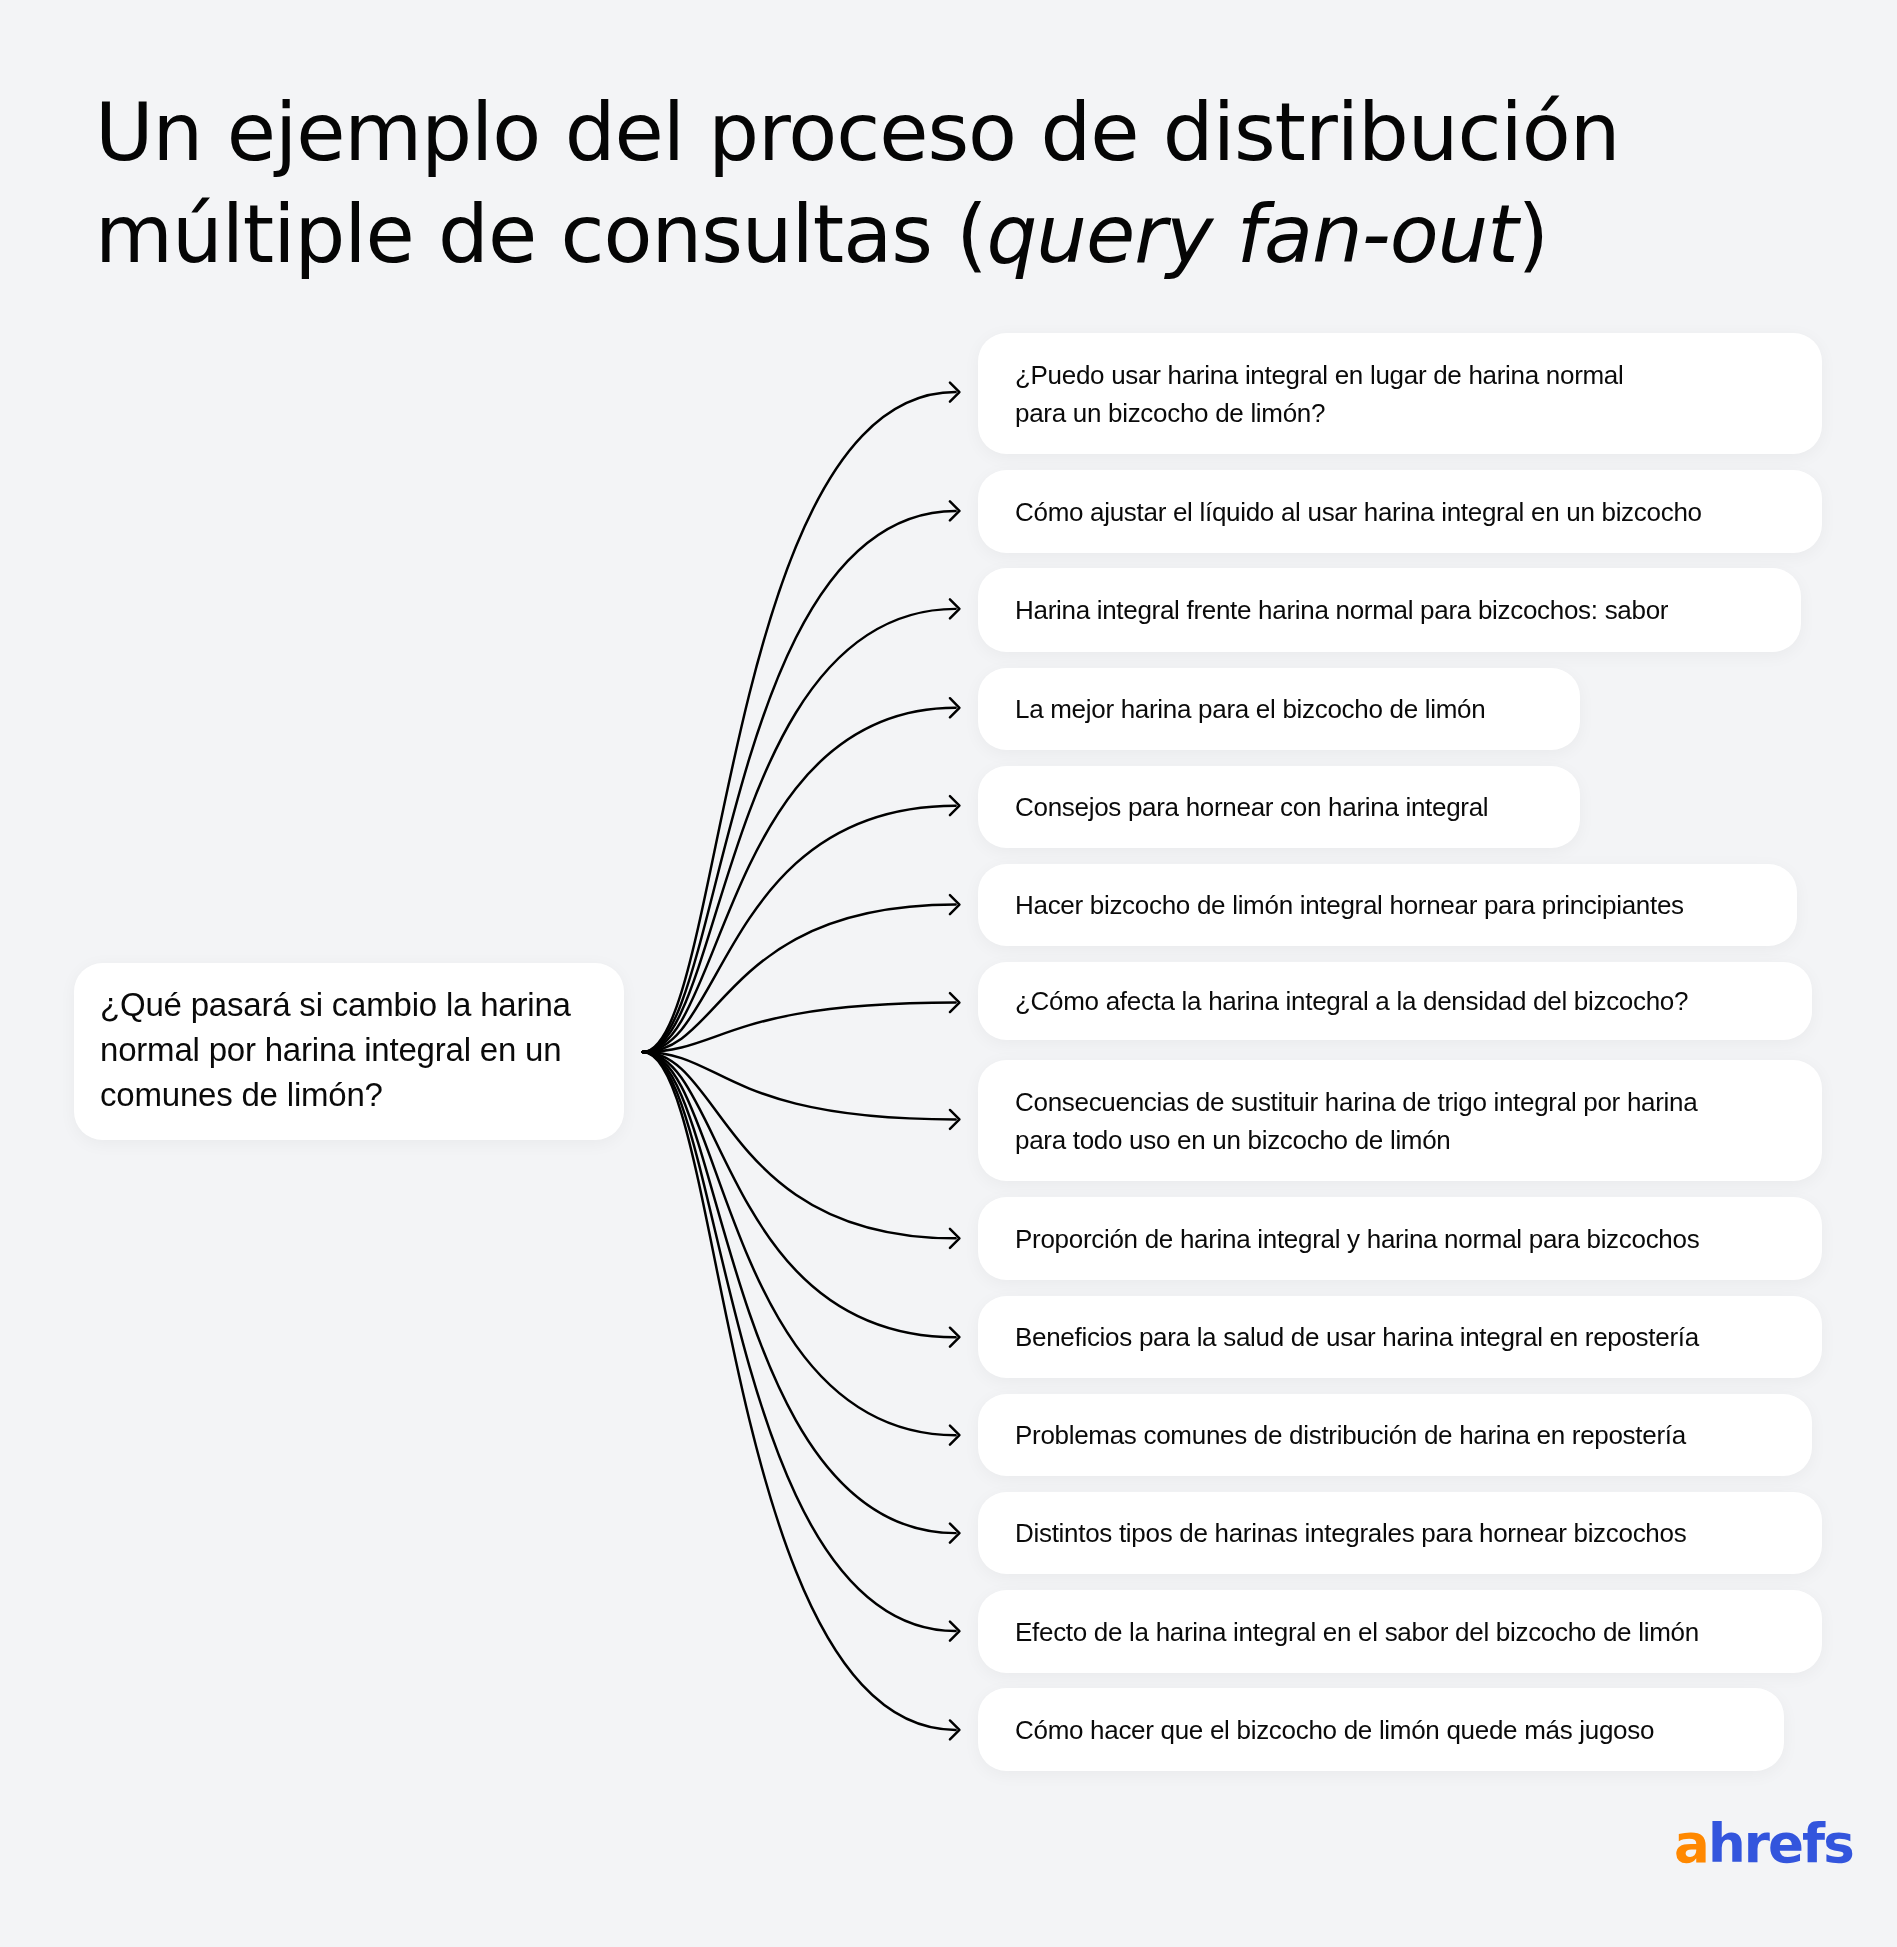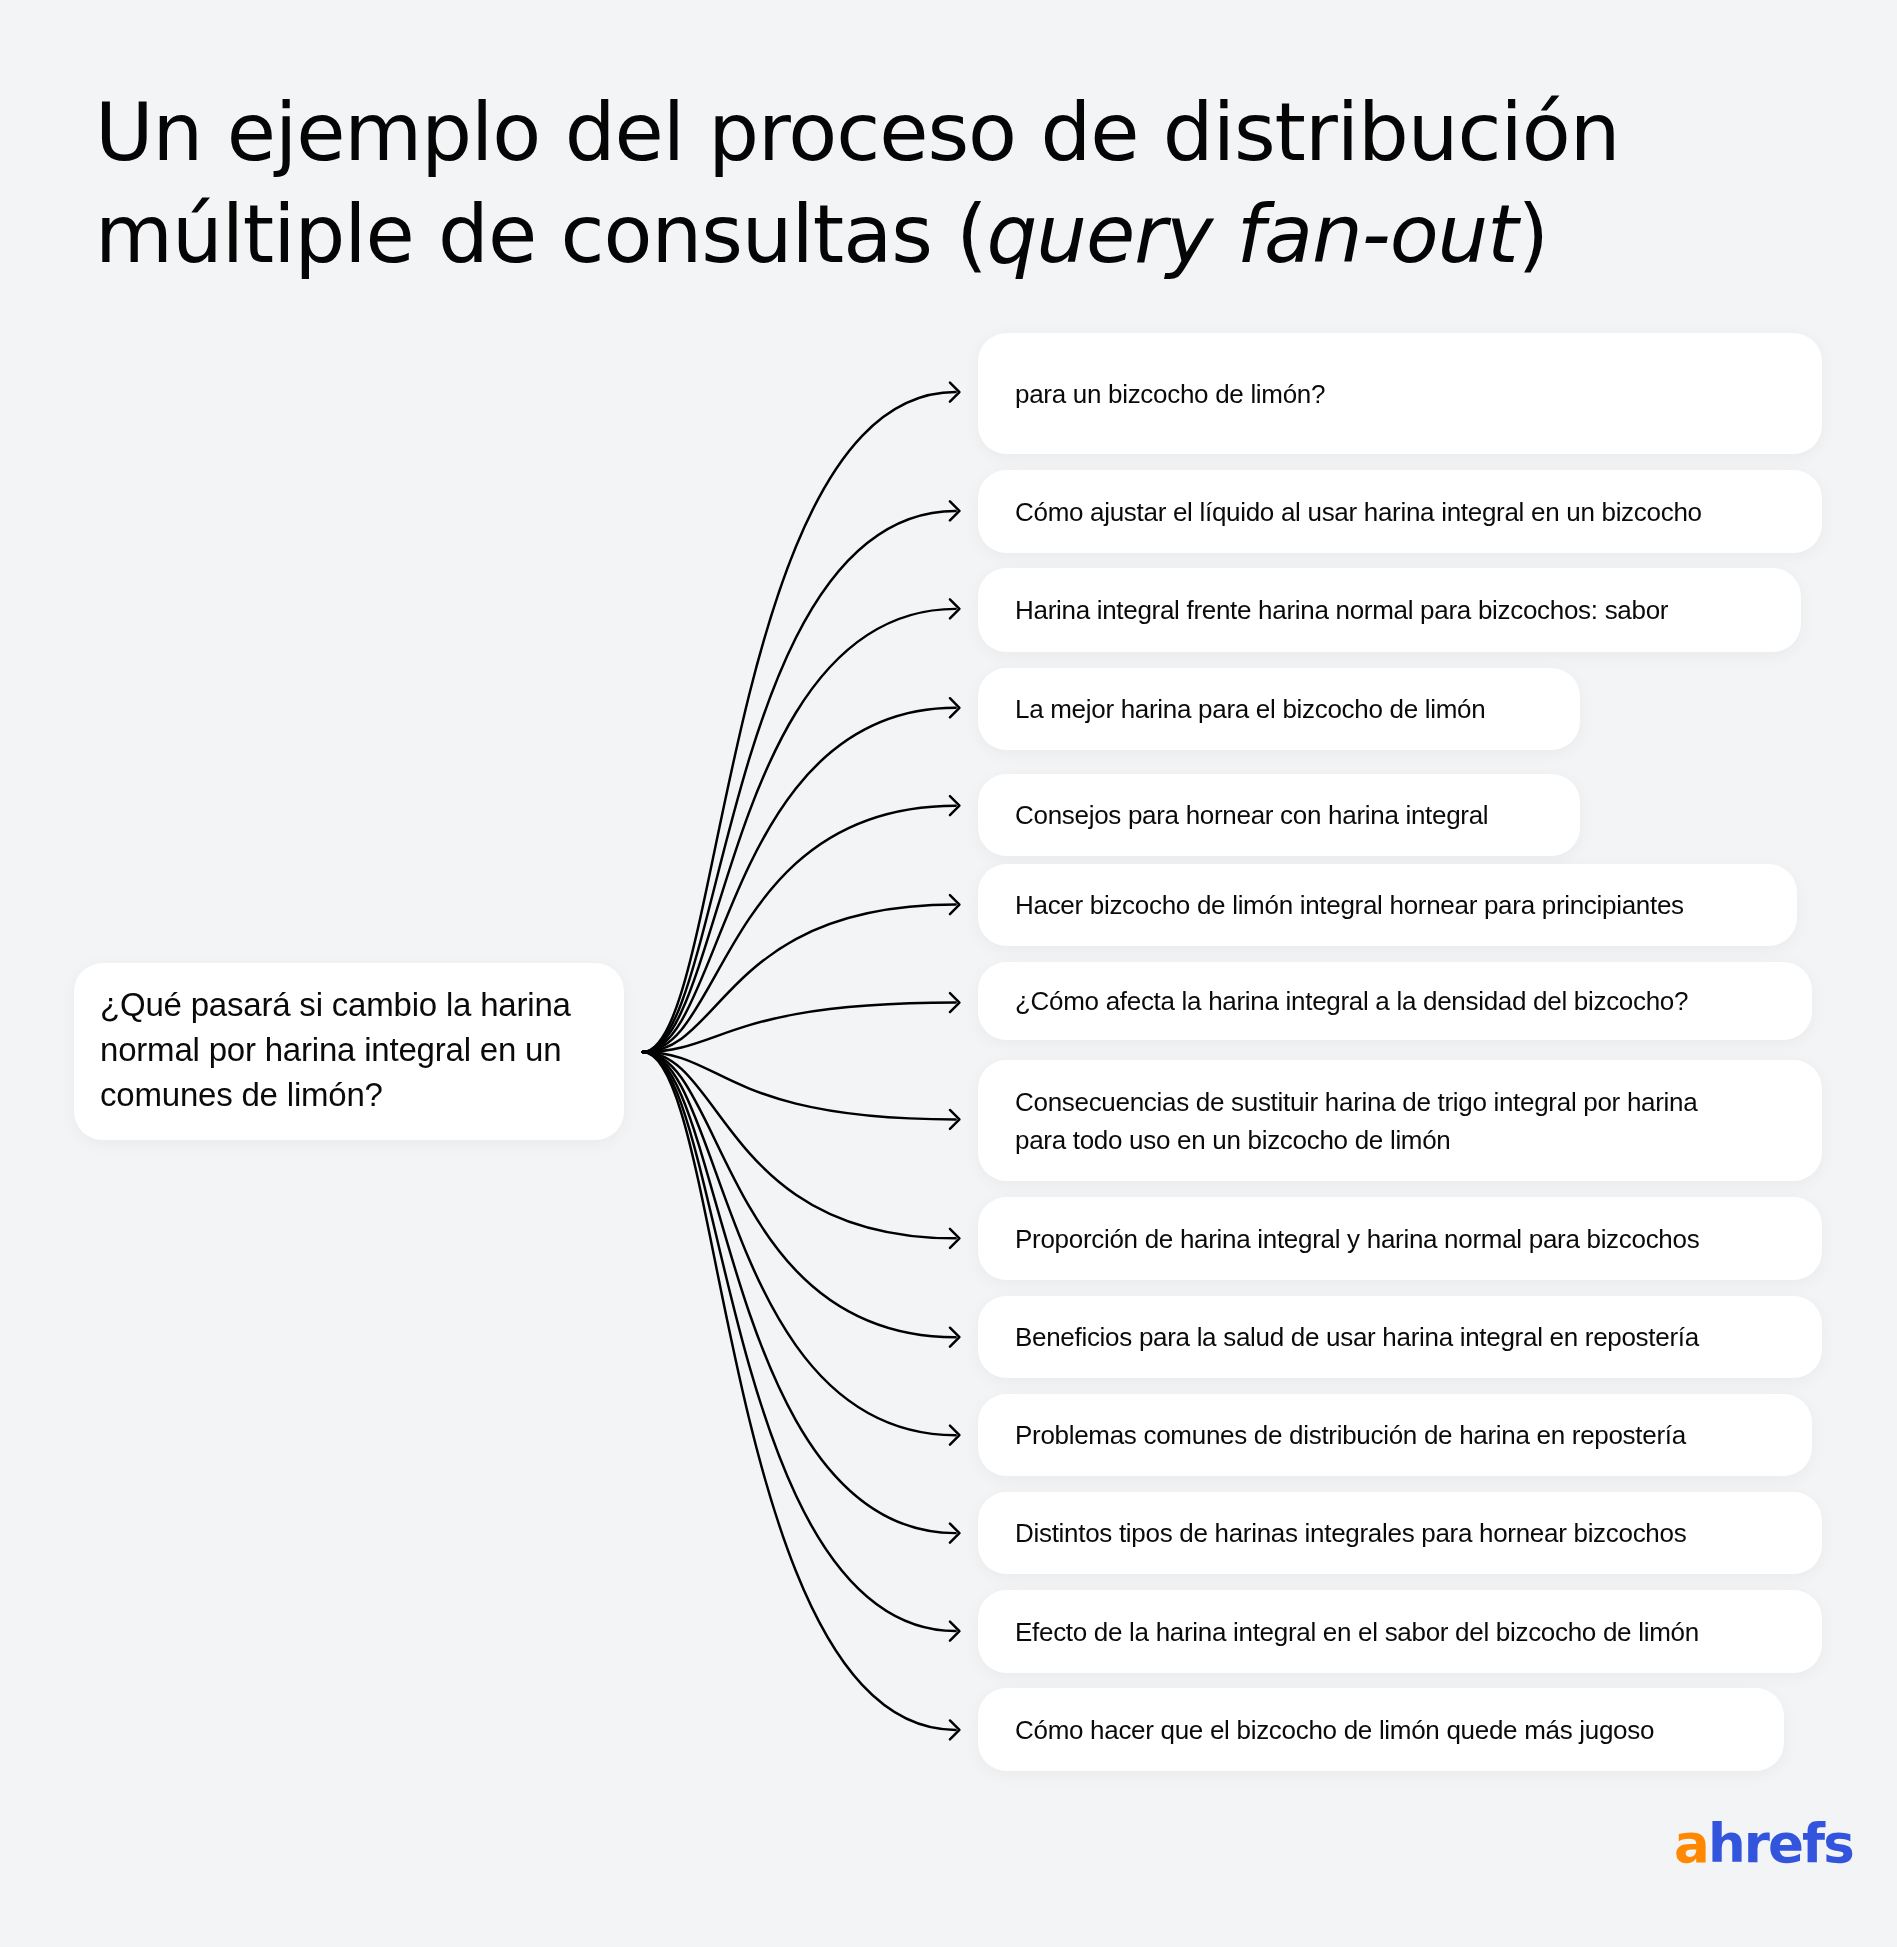--- a/index.html
+++ b/index.html
@@ -127,32 +127,33 @@
   </svg>
 
 <div class="main-box">
   <span class="ln">¿Qué pasará si cambio la harina</span>
   <span class="ln">normal por harina integral en un</span>
   <span class="ln">comunes de limón?</span>
 </div>
 
 <div id="items">
     <div class="item" style="top: 333px; height: 121px; width: 844px;">
+      <span class="ln">¿Puedo usar harina integral en lugar de harina normal</span>
       <span class="ln">para un bizcocho de limón?</span>
     </div>
     <div class="item" style="top: 470px; height: 83px; width: 844px;">
       <span class="ln">Cómo ajustar el líquido al usar harina integral en un bizcocho</span>
     </div>
     <div class="item" style="top: 568px; height: 84px; width: 823px;">
       <span class="ln">Harina integral frente harina normal para bizcochos: sabor</span>
     </div>
     <div class="item" style="top: 668px; height: 82px; width: 602px;">
       <span class="ln">La mejor harina para el bizcocho de limón</span>
     </div>
-    <div class="item" style="top: 766px; height: 82px; width: 602px; margin-top: 8px;">
+    <div class="item" style="top: 766px; height: 82px; width: 602px;">
       <span class="ln">Consejos para hornear con harina integral</span>
     </div>
     <div class="item" style="top: 864px; height: 82px; width: 819px;">
       <span class="ln">Hacer bizcocho de limón integral hornear para principiantes</span>
     </div>
     <div class="item" style="top: 962px; height: 78px; width: 834px;">
       <span class="ln">¿Cómo afecta la harina integral a la densidad del bizcocho?</span>
     </div>
     <div class="item" style="top: 1060px; height: 121px; width: 844px;">
       <span class="ln">Consecuencias de sustituir harina de trigo integral por harina</span>

